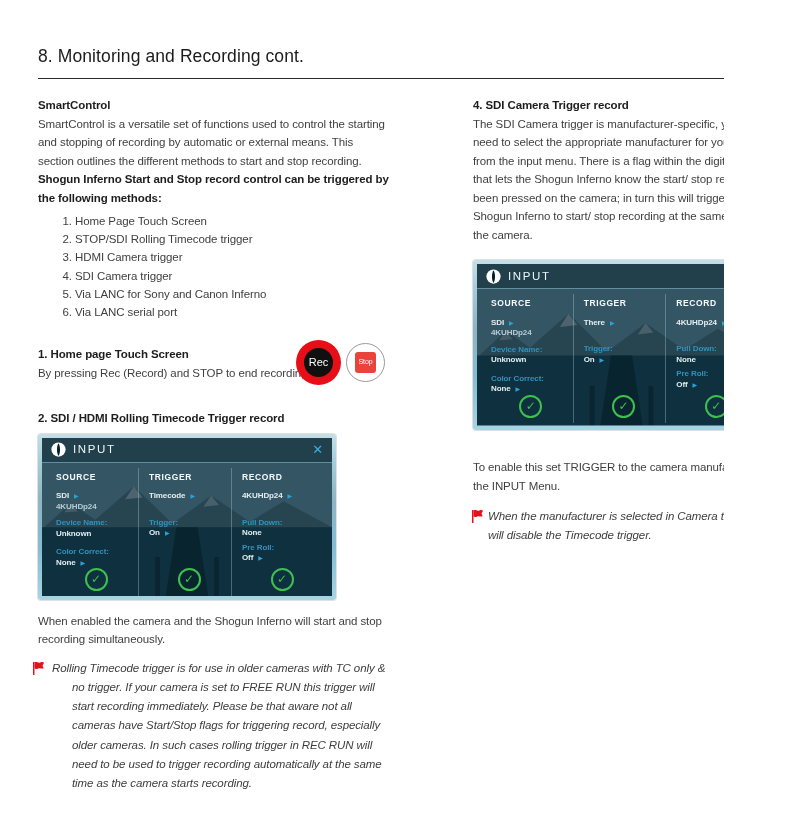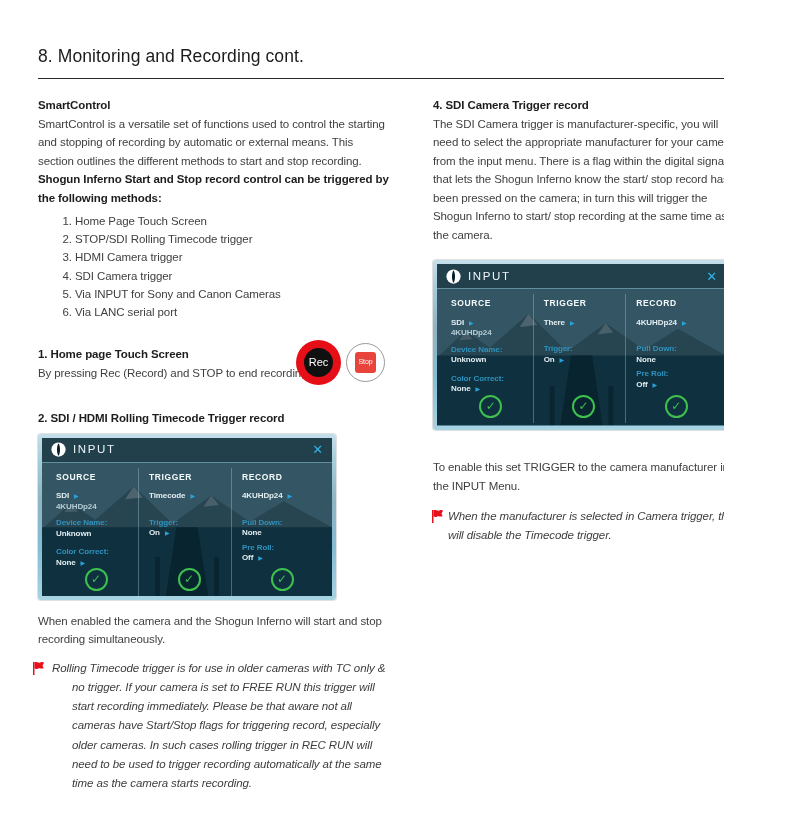--- a/index.html
+++ b/index.html
@@ -5,21 +5,21 @@
   * { box-sizing: border-box; margin: 0; padding: 0; }
   html,body { background:#fff; }
   body { font-family: "Liberation Sans", "DejaVu Sans", sans-serif; }
   #page { position: relative; width: 724px; height: 822px; background: #fff; overflow: hidden; }
 
   .page-title { position:absolute; left:38px; top:46px; font-size:17.5px; font-weight:400; color:#1b1b1b; letter-spacing:0.1px; }
   .title-rule { position:absolute; left:38px; top:78px; width:717px; border-top:1px solid #2a2a2a; }
 
   .col { position:absolute; top:96px; width:353px; font-size:11.5px; line-height:18.5px; color:#3f3f3f; letter-spacing:-0.1px; }
   .col-left  { left:38px; }
-  .col-right { left:385px;padding-left:48px; }
+  .col-right { left:425px;padding-left:48px; }
 
   .h-bold { font-size:11.5px; font-weight:700; color:#1d1d1d; line-height:18.5px; }
   .mt-gap  { }
 
   ol.methods { margin-top:5px; padding-left:37px; }
   ol.methods li { line-height:18.2px; color:#3f3f3f; }
 
   .sec1 { margin-top:24px; position:relative; }
   .sec1 .body-line { width:272px; }
   .rec-stop { position:absolute; right:6px; top:-5px; display:flex; align-items:center; gap:5px; }
@@ -73,21 +73,21 @@
 
     <div class="h-bold">SmartControl</div>
     <p>SmartControl is a versatile set of functions used to control the starting and stopping of recording by automatic or external means. This section outlines the different methods to start and stop recording.</p>
 
     <div class="h-bold mt-gap">Shogun Inferno Start and Stop record control can be triggered by the following methods:</div>
     <ol class="methods">
       <li>Home Page Touch Screen</li>
       <li>STOP/SDI Rolling Timecode trigger</li>
       <li>HDMI Camera trigger</li>
       <li>SDI Camera trigger</li>
-      <li>Via INPUT for Sony and Canon Cameras</li>
+      <li>Via LANC for Sony and Canon Inferno</li>
       <li>Via LANC serial port</li>
     </ol>
 
     <div class="sec1">
       <div class="h-bold">1. Home page Touch Screen</div>
       <p class="body-line">By pressing Rec (Record) and STOP to end recording</p>
       <div class="rec-stop">
         <div class="btn-rec" style="background:#e60e17;">
           <div class="btn-rec-inner">Rec</div>
         </div>

